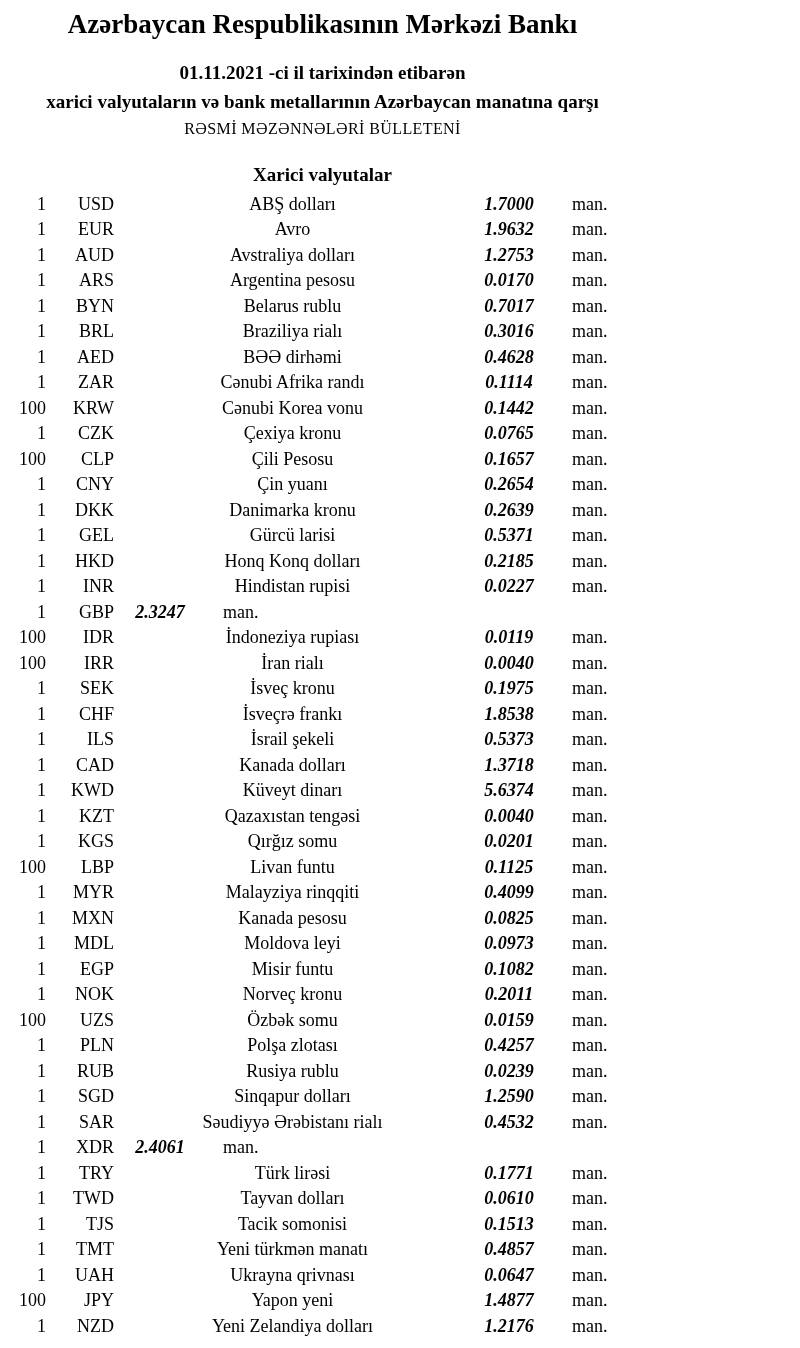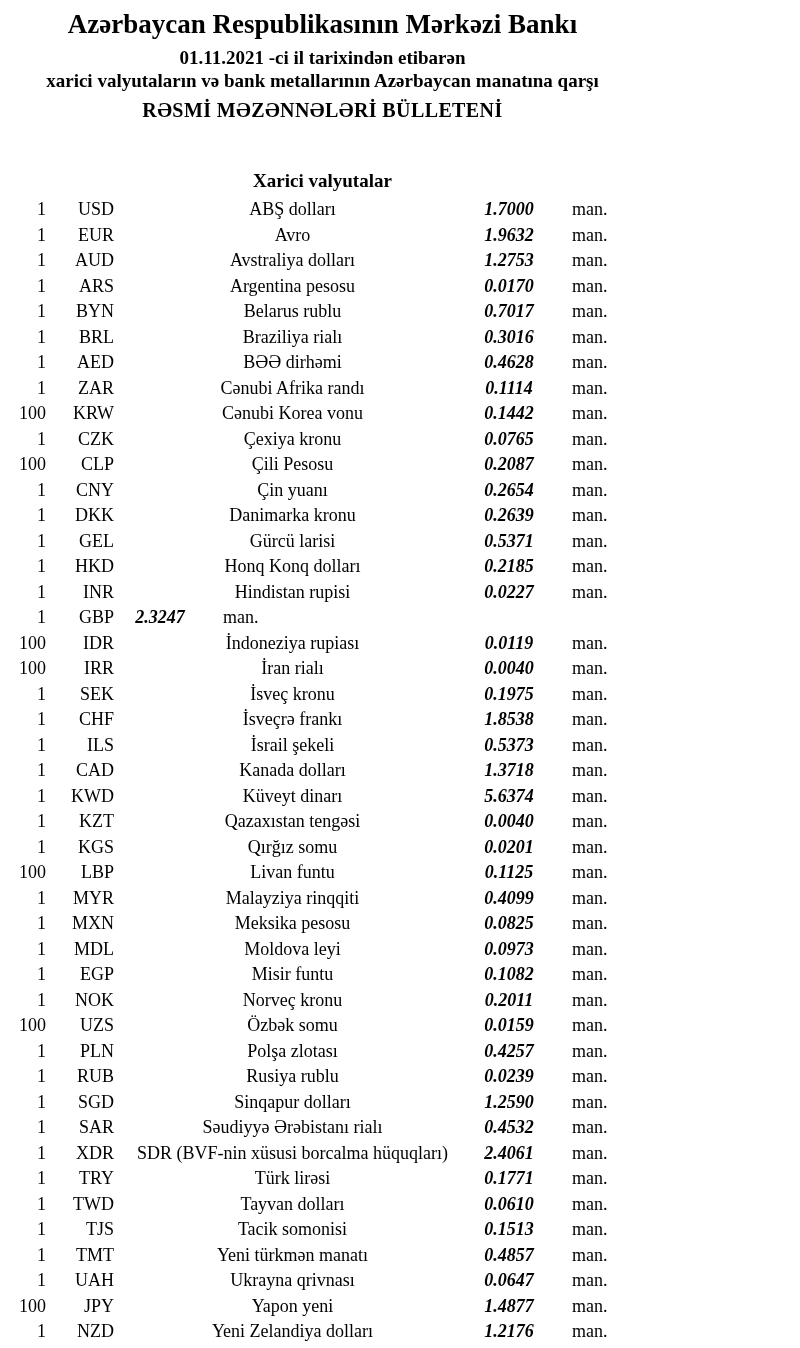--- a/index.html
+++ b/index.html
@@ -19,39 +19,40 @@
   .header {
     text-align: center;
   }
   .title {
     padding-top: 9px;
     font-size: 27px;
     font-weight: bold;
     line-height: 1.15;
   }
   .date-line {
-    margin-top: 7px;
+    margin-top: 22px;
     font-size: 19px;
     font-weight: bold;
     line-height: 1.2;
   }
   .subtitle {
+    margin-top: 6px;
     font-size: 19px;
     font-weight: bold;
     line-height: 1.2;
   }
   .bulletin-title {
     margin-top: 5px;
-    font-size: 20px;
-    font-weight: bold;
+    font-size: 16px;
+    font-weight: normal;
     letter-spacing: 0.4px;
     line-height: 1.2;
   }
   .section-title {
-    margin-top: 48px;
+    margin-top: 26px;
     text-align: center;
     font-size: 19px;
     font-weight: bold;
     line-height: 1.15;
   }
   .rates-table {
     margin-top: 6px;
   }
   .row {
     display: flex;
@@ -182,21 +183,21 @@
     <span class="code">CZK</span>
     <span class="name">Çexiya kronu</span>
     <span class="rate">0.0765</span>
     <span class="unit">man.</span>
   </div>
 
   <div class="row">
     <span class="qty">100</span>
     <span class="code">CLP</span>
     <span class="name">Çili Pesosu</span>
-    <span class="rate">0.2087</span>
+    <span class="rate">0.1657</span>
     <span class="unit">man.</span>
   </div>
 
   <div class="row">
     <span class="qty">1</span>
     <span class="code">CNY</span>
     <span class="name">Çin yuanı</span>
     <span class="rate">0.2654</span>
     <span class="unit">man.</span>
   </div>
@@ -324,21 +325,21 @@
     <span class="qty">1</span>
     <span class="code">MYR</span>
     <span class="name">Malayziya rinqqiti</span>
     <span class="rate">0.4099</span>
     <span class="unit">man.</span>
   </div>
 
   <div class="row">
     <span class="qty">1</span>
     <span class="code">MXN</span>
-    <span class="name">Meksika pesosu</span>
+    <span class="name">Kanada pesosu</span>
     <span class="rate">0.0825</span>
     <span class="unit">man.</span>
   </div>
 
   <div class="row">
     <span class="qty">1</span>
     <span class="code">MDL</span>
     <span class="name">Moldova leyi</span>
     <span class="rate">0.0973</span>
     <span class="unit">man.</span>
@@ -396,21 +397,20 @@
     <span class="qty">1</span>
     <span class="code">SAR</span>
     <span class="name">Səudiyyə Ərəbistanı rialı</span>
     <span class="rate">0.4532</span>
     <span class="unit">man.</span>
   </div>
 
   <div class="row">
     <span class="qty">1</span>
     <span class="code">XDR</span>
-    <span class="name">SDR (BVF-nin xüsusi borcalma hüquqları)</span>
     <span class="rate">2.4061</span>
     <span class="unit">man.</span>
   </div>
 
   <div class="row">
     <span class="qty">1</span>
     <span class="code">TRY</span>
     <span class="name">Türk lirəsi</span>
     <span class="rate">0.1771</span>
     <span class="unit">man.</span>

